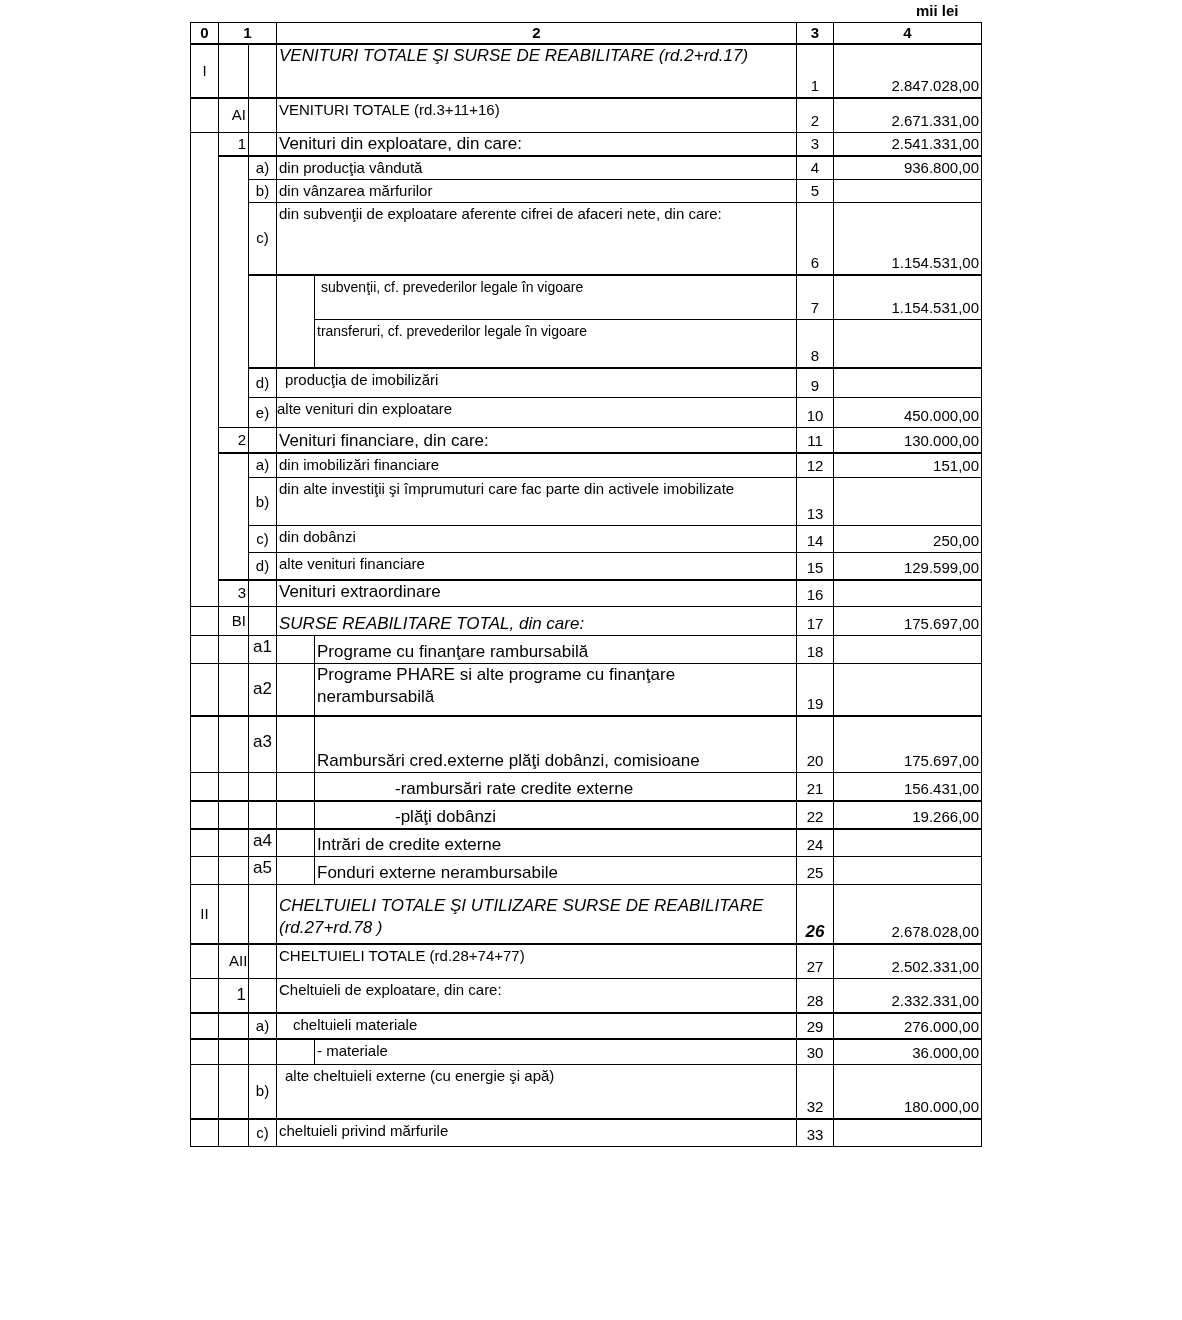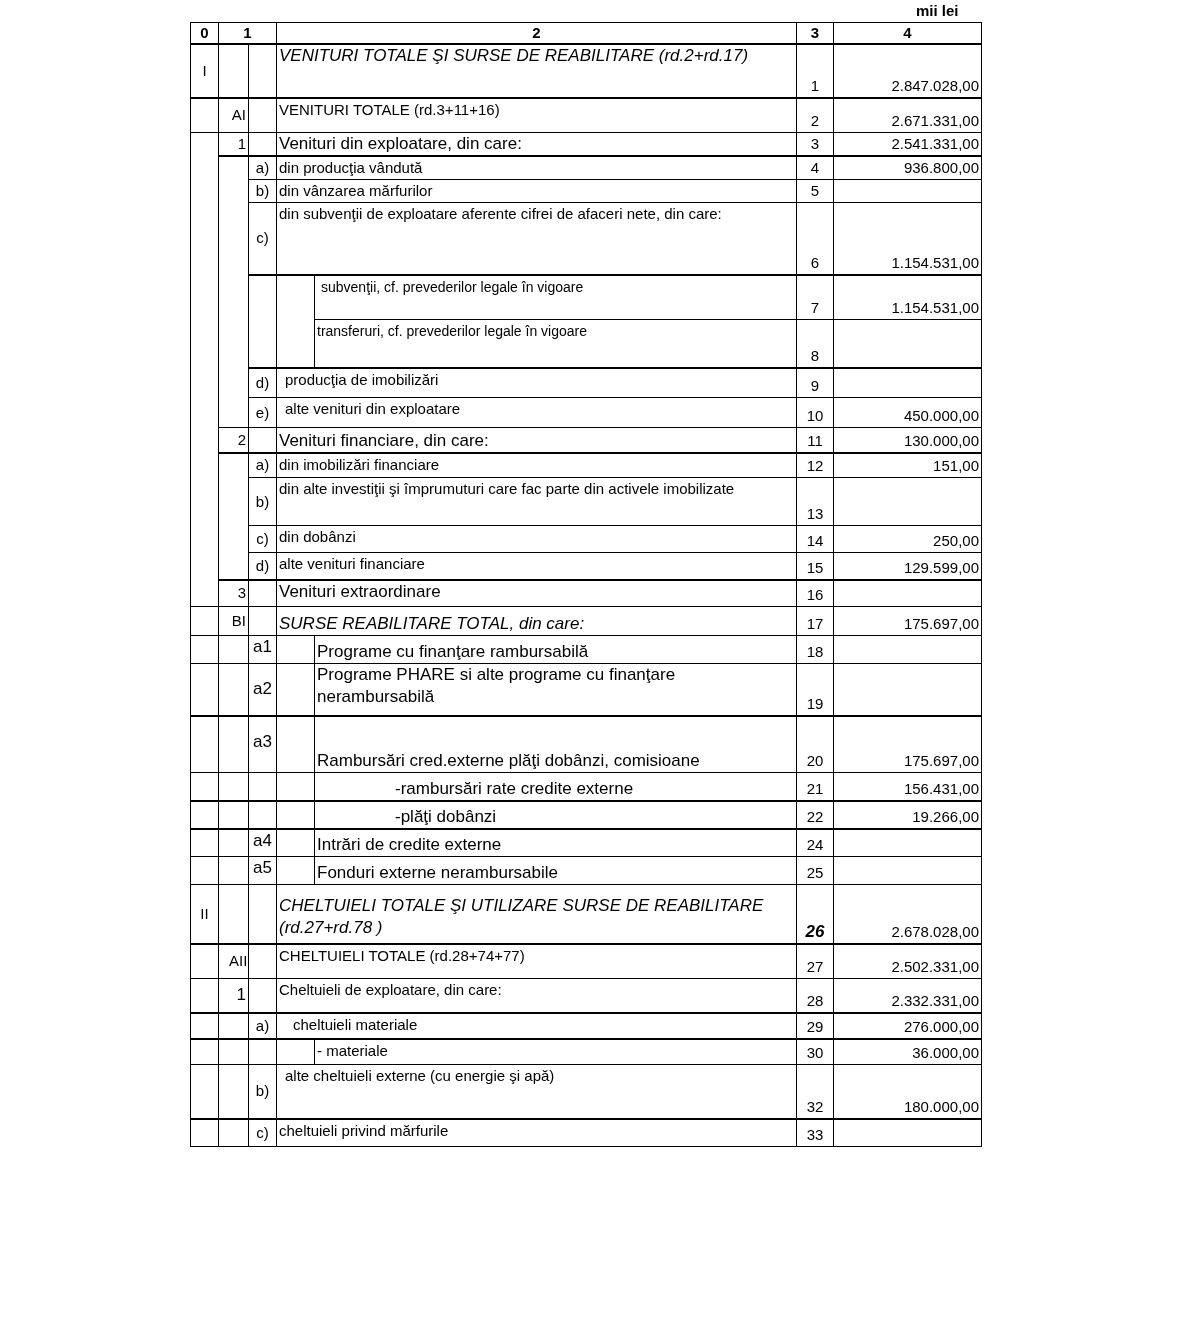--- a/index.html
+++ b/index.html
@@ -127,21 +127,21 @@
       <td class="c1b">d)</td>
       <td colspan="2" class="txt" style="padding-left:8px">producţia de imobilizări</td>
       <td class="nr">9</td>
       <td class="val"></td>
     </tr>
 
     <tr style="height:30px">
       <td class="noline-top noline-bot"></td>
       <td class="noline-top"></td>
       <td class="c1b">e)</td>
-      <td colspan="2" class="txt" style="padding-left:8px">alte venituri din exploatare</td>
+      <td colspan="2" class="txt" style="padding-left:0">alte venituri din exploatare</td>
       <td class="nr">10</td>
       <td class="val">450.000,00</td>
     </tr>
 
     <tr style="height:25px">
       <td class="noline-top noline-bot"></td>
       <td class="c1">2</td>
       <td></td>
       <td colspan="2" class="lg">Venituri financiare, din care:</td>
       <td class="nr">11</td>

